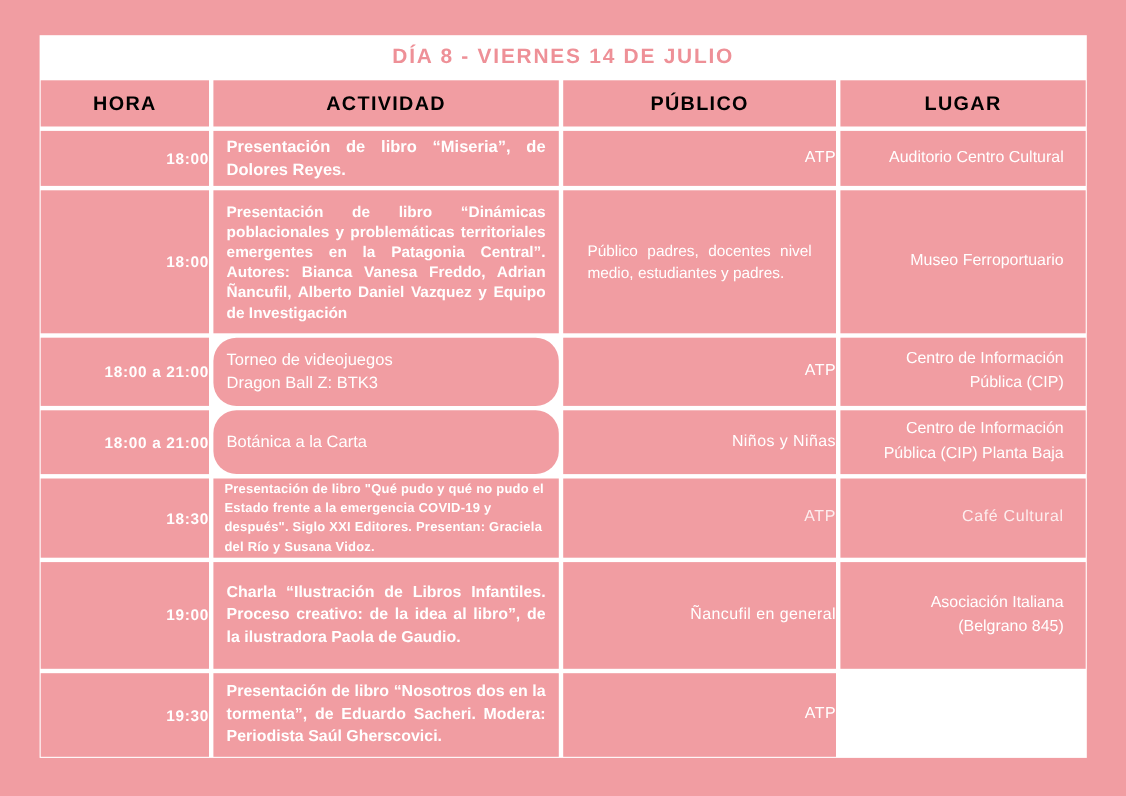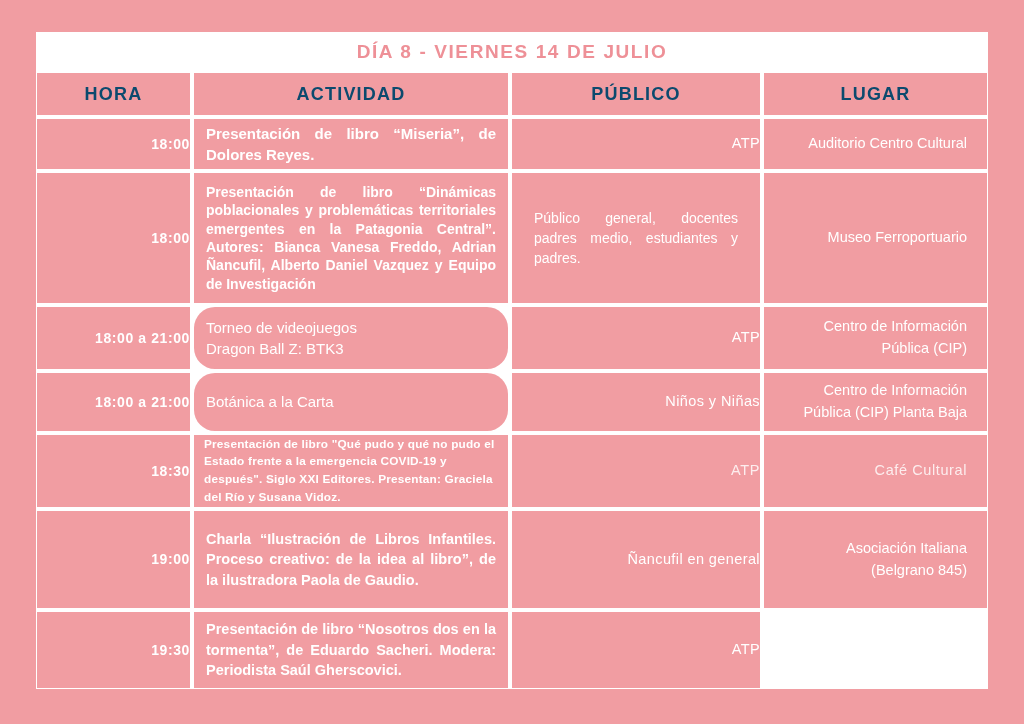--- a/index.html
+++ b/index.html
@@ -41,21 +41,21 @@
     background:#f19da2;
     color:#ffffff;
     display:flex; flex-direction:column; justify-content:center;
     overflow:hidden;
     text-align:right;
     font-size:14.5px;
     line-height:1.45;
   }
   .hcell {
     background:#f19da2;
-    color:#0c4a6e;
+    color:#000000;
     display:flex; align-items:center; justify-content:center;
     font-size:18px;
     font-weight:bold;
     letter-spacing:1.2px;
   }
   .c-hora   { font-size:14px; font-weight:bold; letter-spacing:.6px; }
   .c-act {
     text-align:justify;
     padding:6px 12px;
     white-space:pre-line;
@@ -99,21 +99,21 @@
       <div class="hcell">PÚBLICO</div>
       <div class="hcell">LUGAR</div>
 
       <div class="cell c-hora">18:00</div>
       <div class="cell c-act w-bold">Presentación de libro “Miseria”, de Dolores Reyes.</div>
       <div class="cell c-pub">ATP</div>
       <div class="cell c-lug">Auditorio Centro Cultural</div>
 
       <div class="cell c-hora">18:00</div>
       <div class="cell c-act w-bold sz-14">Presentación de libro “Dinámicas poblacionales y problemáticas territoriales emergentes en la Patagonia Central”. Autores: Bianca Vanesa Freddo, Adrian Ñancufil, Alberto Daniel Vazquez y Equipo de Investigación</div>
-      <div class="cell c-pub long sz-14">Público general, docentes padres medio, estudiantes y padres.</div>
+      <div class="cell c-pub long sz-14">Público padres, docentes nivel medio, estudiantes y padres.</div>
       <div class="cell c-lug">Museo Ferroportuario</div>
 
       <div class="cell c-hora">18:00 a 21:00</div>
       <div class="cell c-act w-med">Torneo de videojuegos
 Dragon Ball Z: BTK3</div>
       <div class="cell c-pub">ATP</div>
       <div class="cell c-lug">Centro de Información Pública (CIP)</div>
 
       <div class="cell c-hora">18:00 a 21:00</div>
       <div class="cell c-act w-med">Botánica a la Carta</div>

